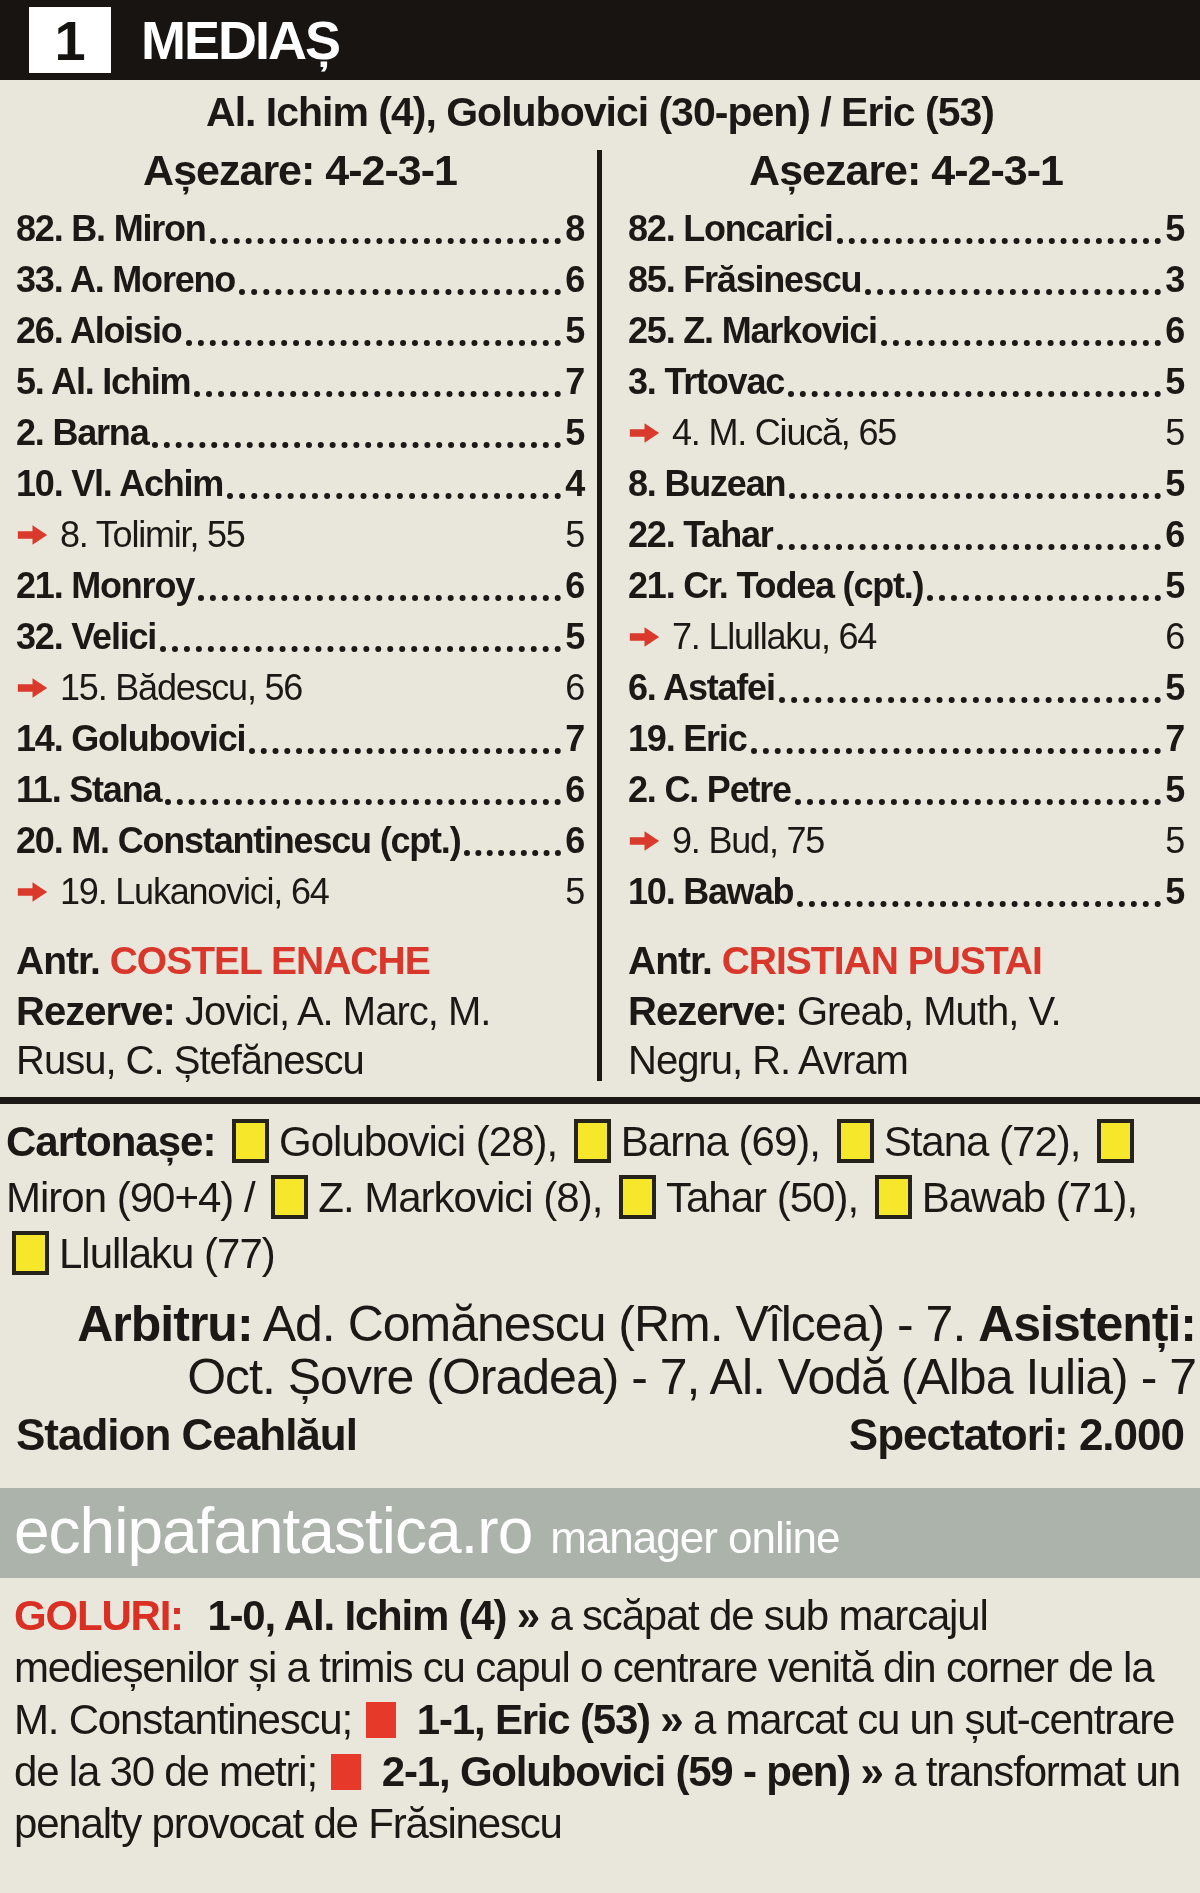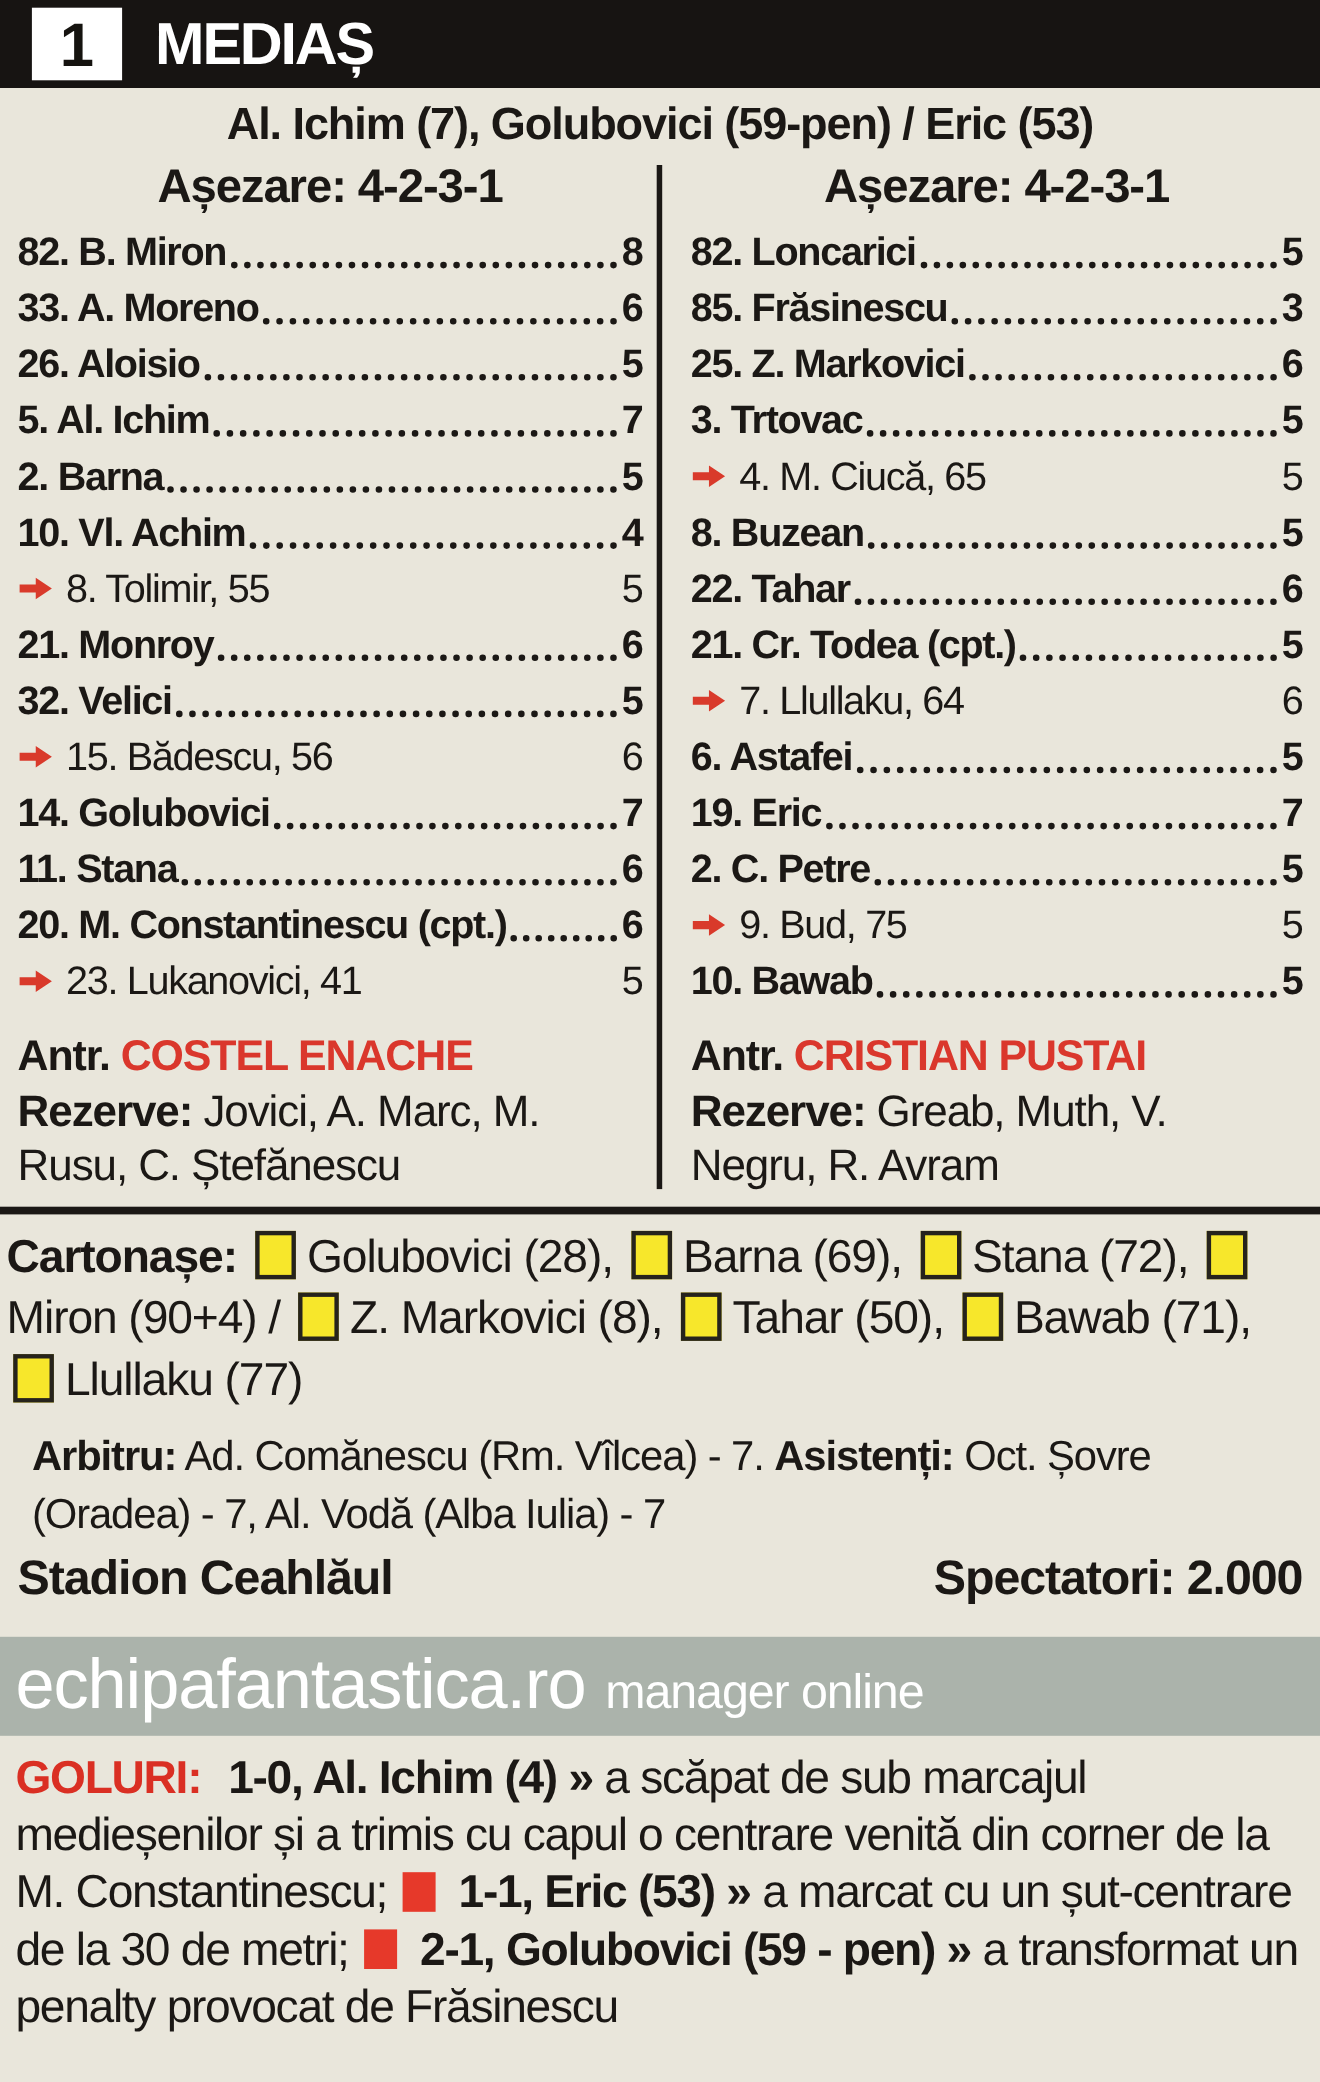--- a/index.html
+++ b/index.html
@@ -44,21 +44,21 @@
   .reserves{font-size:40px;line-height:49px;letter-spacing:-1px;margin-top:4px;}
   .rez-label{font-weight:bold;}
 
   .rule{height:7px;background:#1b1815;margin-top:4px;}
 
   
   .cards{margin:10px 0 16px;padding:0 6px;font-size:42px;line-height:56px;letter-spacing:-1px;}
   .cards .label{font-weight:bold;}
   .ycard{display:inline-block;width:37px;height:44px;background:#f7e72b;border:4px solid #26231c;
     box-sizing:border-box;vertical-align:-7px;margin:0 10px 0 6px;}
-  .officials{margin:6px 0 0;padding:0 29px;font-size:38px;line-height:53px;letter-spacing:-1px;}
+  .officials{margin:6px 0 0;padding:0 4px;font-size:50px;line-height:53px;letter-spacing:-1px;text-align:right;}
   .venue{display:flex;justify-content:space-between;padding:0 16px;font-size:44px;font-weight:bold;
     letter-spacing:-1px;margin-top:6px;}
 
   
   .banner{height:90px;background:#abb3ab;display:flex;align-items:baseline;padding-left:14px;margin-top:28px;overflow:hidden;}
   .banner .site{color:#ffffff;font-size:64px;line-height:86px;letter-spacing:-1px;}
   .banner .tagline{color:#ffffff;font-size:44px;margin-left:18px;letter-spacing:-1px;}
 
   
   .goals{margin:12px 0 0;padding:0 14px;font-size:42px;line-height:52px;letter-spacing:-1.2px;}
@@ -71,21 +71,21 @@
 
 <div class="page">
 
   <header class="scorebar">
     <div class="away-strip">
       <span class="score-box">1</span>
       <span class="team-name">MEDIAȘ</span>
     </div>
   </header>
 
-  <div class="scorers">Al. Ichim (7), Golubovici (59-pen) / Eric (53)</div>
+  <div class="scorers">Al. Ichim (4), Golubovici (30-pen) / Eric (53)</div>
 
   <section class="columns">
     <div class="col col-home">
       <div class="formation">Așezare: 4-2-3-1</div>
       <div id="home-lineup">
           <div class="row">
             <span class="pname">82. B. Miron</span>
             <span class="dots"></span>
             <span class="rating">8</span>
           </div>
@@ -152,21 +152,21 @@
           </div>
           <div class="row">
             <span class="pname">20. M. Constantinescu (cpt.)</span>
             <span class="dots"></span>
             <span class="rating">6</span>
           </div>
           <div class="row sub">
             <svg class="arrow" viewBox="0 0 26 18">
               <path d="M1 6h12V1l12 8-12 8v-5H1z" fill="#d93a2b"></path>
             </svg>
-            <span class="pname">23. Lukanovici, 41</span>
+            <span class="pname">19. Lukanovici, 64</span>
             <span class="spacer"></span>
             <span class="rating">5</span>
           </div>
         </div>
       <div class="coach-line">
         <span>Antr.</span>
         <span class="coach-name">COSTEL ENACHE</span>
       </div>
       <div class="reserves">
         <span class="rez-label">Rezerve:</span>

